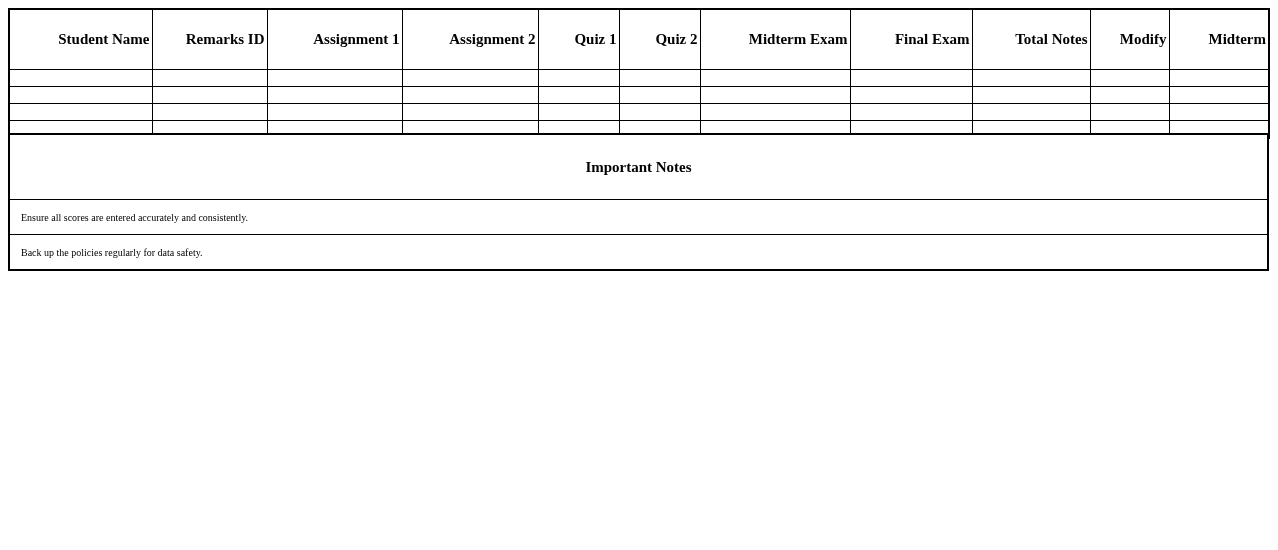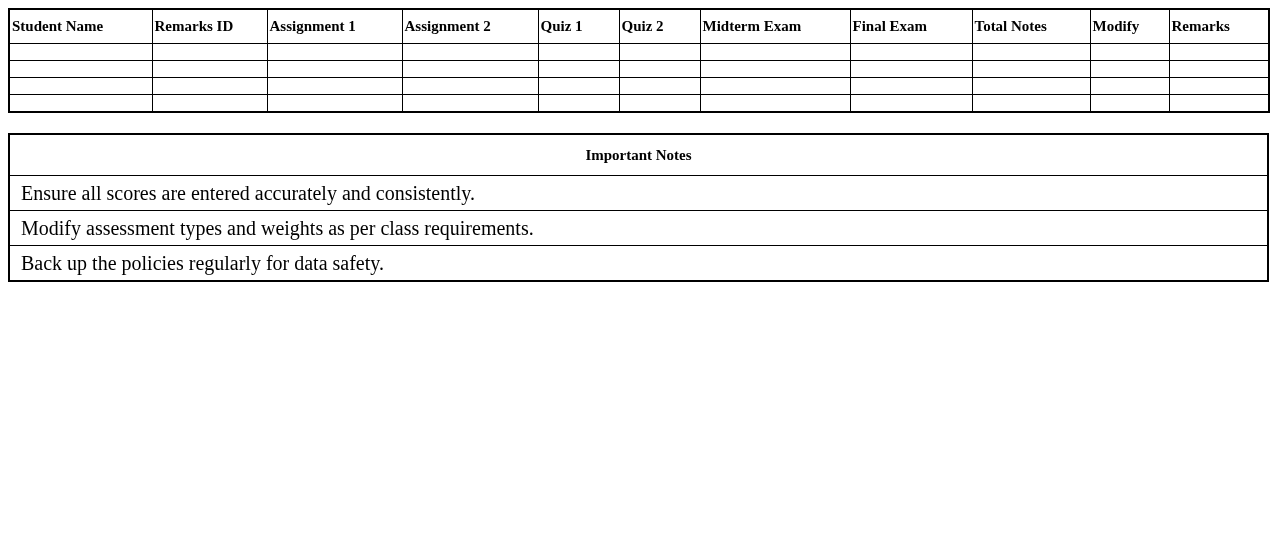--- a/index.html
+++ b/index.html
@@ -26,24 +26,24 @@
     position: absolute;
     left: 8px;
     top: 8px;
     width: 1261px;
     border: 2px solid #000000;
   }
   .gradebook th {
     border: 1px solid #000000;
     font-size: 15px;
     font-weight: bold;
-    text-align: left;
+    text-align: right;
     vertical-align: middle;
     height: 33px;
-    padding: 0 2px;
+    padding: 13px 2px;
     overflow: hidden;
     white-space: nowrap;
   }
   .gradebook td {
     border: 1px solid #000000;
     height: 16px;
     padding: 0 2px;
     font-size: 12px;
   }
   
@@ -54,25 +54,25 @@
     width: 1261px;
     border: 2px solid #000000;
   }
   .notes th {
     border: 1px solid #000000;
     font-size: 15px;
     font-weight: bold;
     text-align: center;
     vertical-align: middle;
     height: 32px;
-    padding: 4px 4px;
+    padding: 16px 4px;
   }
   .notes td {
     border: 1px solid #000000;
-    font-size: 20px;
+    font-size: 10px;
     font-weight: normal;
     text-align: left;
     vertical-align: middle;
     height: 34px;
     padding: 0 11px;
     overflow: hidden;
     white-space: nowrap;
   }
 </style>
 </head>
@@ -99,21 +99,21 @@
           <th>Student Name</th>
           <th>Remarks ID</th>
           <th>Assignment 1</th>
           <th>Assignment 2</th>
           <th>Quiz 1</th>
           <th>Quiz 2</th>
           <th>Midterm Exam</th>
           <th>Final Exam</th>
           <th>Total Notes</th>
           <th>Modify</th>
-          <th>Remarks</th>
+          <th>Midterm</th>
         </tr>
     </thead>
     <tbody id="gb-body">
         <tr>
           <td></td>
           <td></td>
           <td></td>
           <td></td>
           <td></td>
           <td></td>
@@ -169,21 +169,18 @@
     <thead>
       <tr>
         <th>Important Notes</th>
       </tr>
     </thead>
     <tbody id="notes-body">
         <tr>
           <td>Ensure all scores are entered accurately and consistently.</td>
         </tr>
         <tr>
-          <td>Modify assessment types and weights as per class requirements.</td>
-        </tr>
-        <tr>
           <td>Back up the policies regularly for data safety.</td>
         </tr>
       </tbody>
   </table>
 
 </div>
 
 </body></html>

